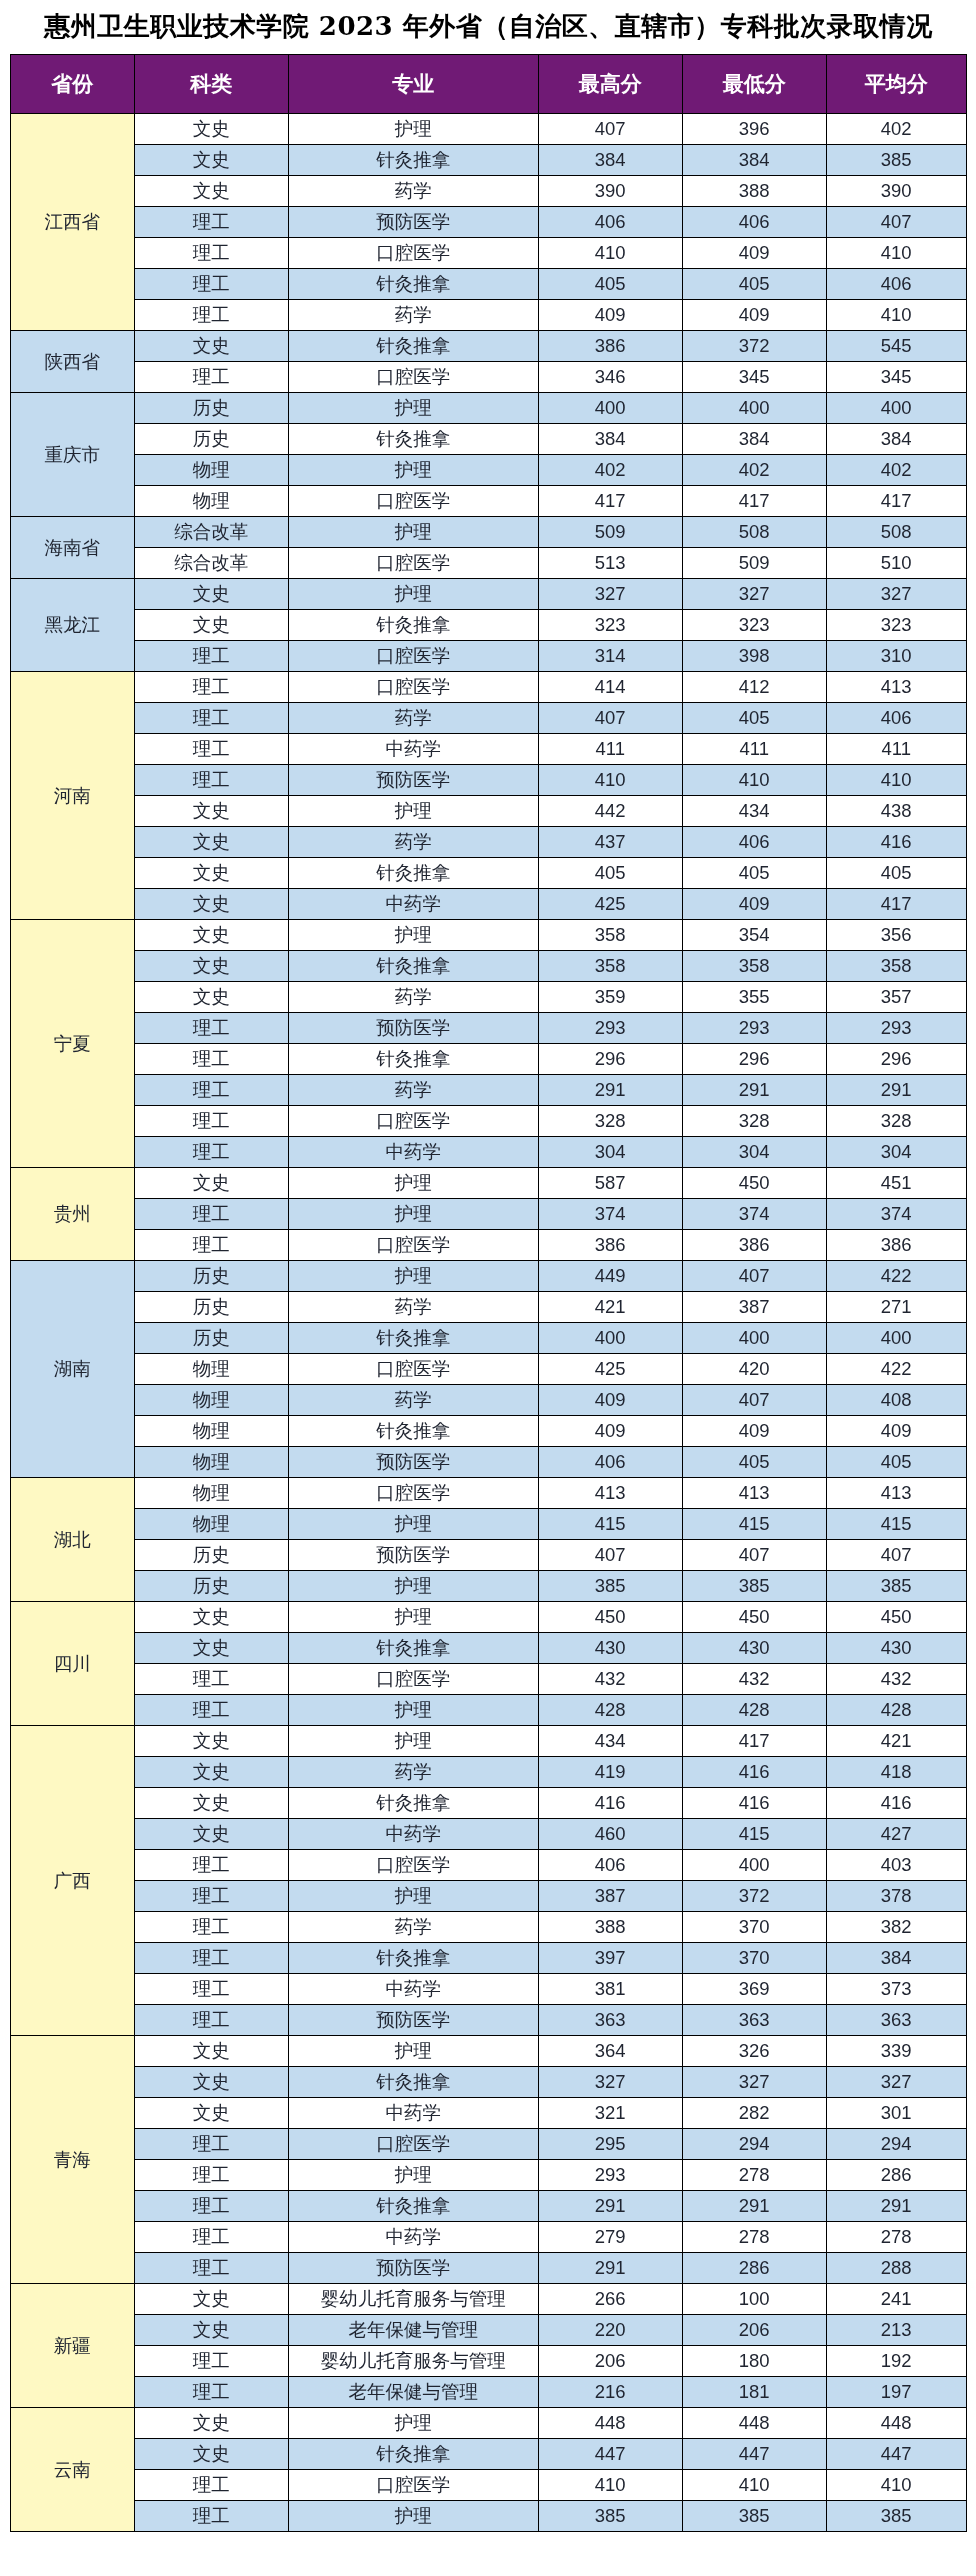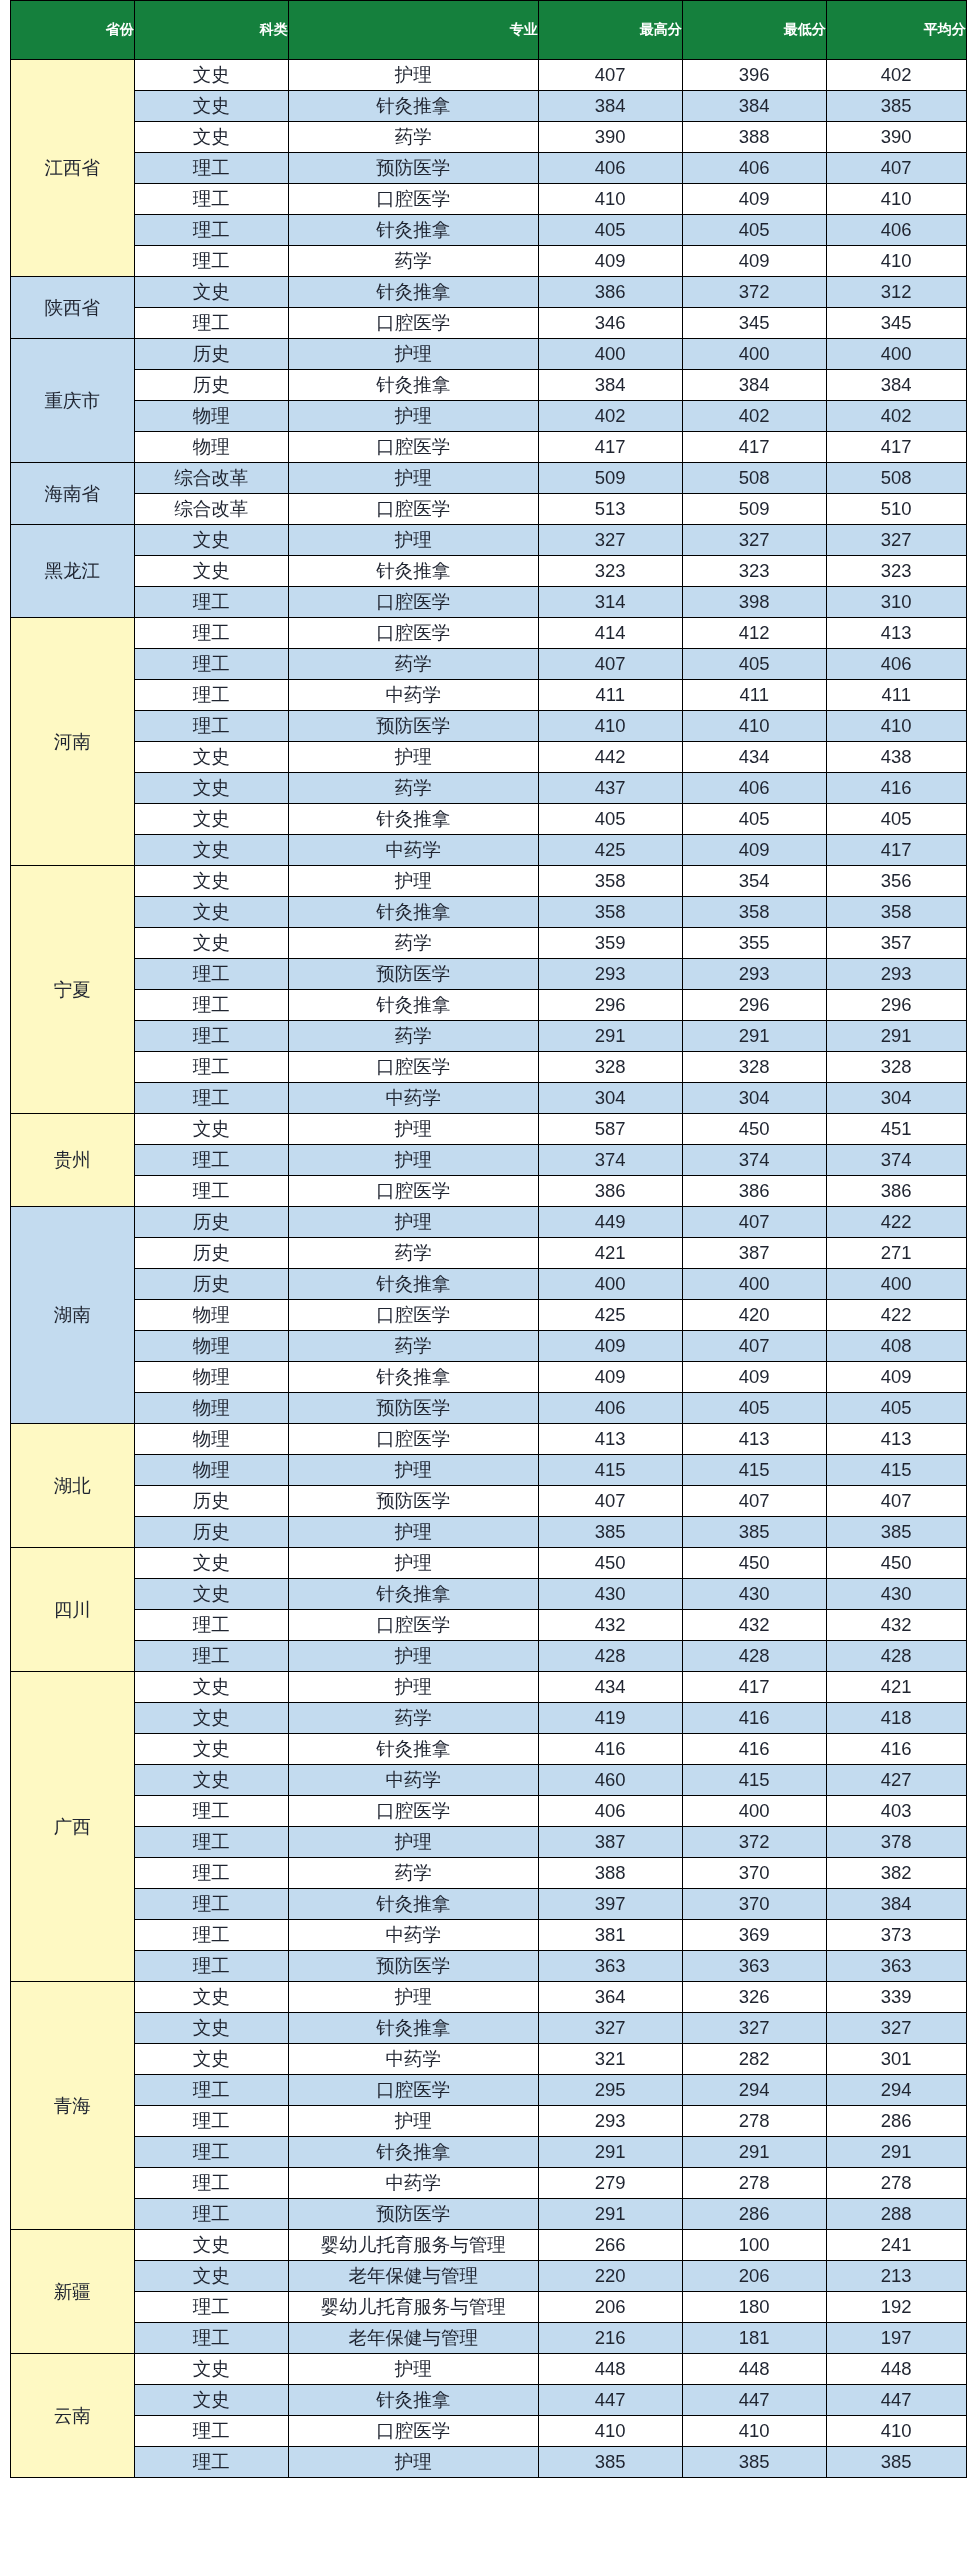--- a/index.html
+++ b/index.html
@@ -32,26 +32,25 @@
   table.score-table th,
   table.score-table td {
     border: 1px solid #000000;
     text-align: center;
     vertical-align: middle;
     padding: 0;
     overflow: hidden;
     white-space: nowrap;
   }
   table.score-table thead th {
-    background: #15803d;
+    background: #701a75;
     color: #ffffff;
     height: 58px;
-    font-size: 14px;
+    font-size: 21px;
     font-weight: bold;
-    text-align: right;
   }
   table.score-table tbody td {
     height: 30px;
     line-height: 30px;
     font-size: 18.5px;
     color: #1f2430;
     background: #ffffff;
   }
   table.score-table tbody tr.stripe td {
     background: #C3DBEF;
@@ -65,20 +64,21 @@
   col.c-category { width: 154px; }
   col.c-major    { width: 250px; }
   col.c-max      { width: 144px; }
   col.c-min      { width: 144px; }
   col.c-avg      { width: 140px; }
 </style>
 </head>
 <body>
 
 <div class="page">
+  <div class="title">惠州卫生职业技术学院 2023 年外省（自治区、直辖市）专科批次录取情况</div>
 
   <table class="score-table">
     <colgroup>
       <col class="c-province">
       <col class="c-category">
       <col class="c-major">
       <col class="c-max">
       <col class="c-min">
       <col class="c-avg">
     </colgroup>
@@ -142,21 +142,21 @@
           <td>409</td>
           <td>409</td>
           <td>410</td>
         </tr>
         <tr class="stripe">
           <td rowspan="2" class="province-cell">陕西省</td>
           <td>文史</td>
           <td>针灸推拿</td>
           <td>386</td>
           <td>372</td>
-          <td>312</td>
+          <td>545</td>
         </tr>
         <tr>
           <td>理工</td>
           <td>口腔医学</td>
           <td>346</td>
           <td>345</td>
           <td>345</td>
         </tr>
         <tr class="stripe">
           <td rowspan="4" class="province-cell">重庆市</td>

